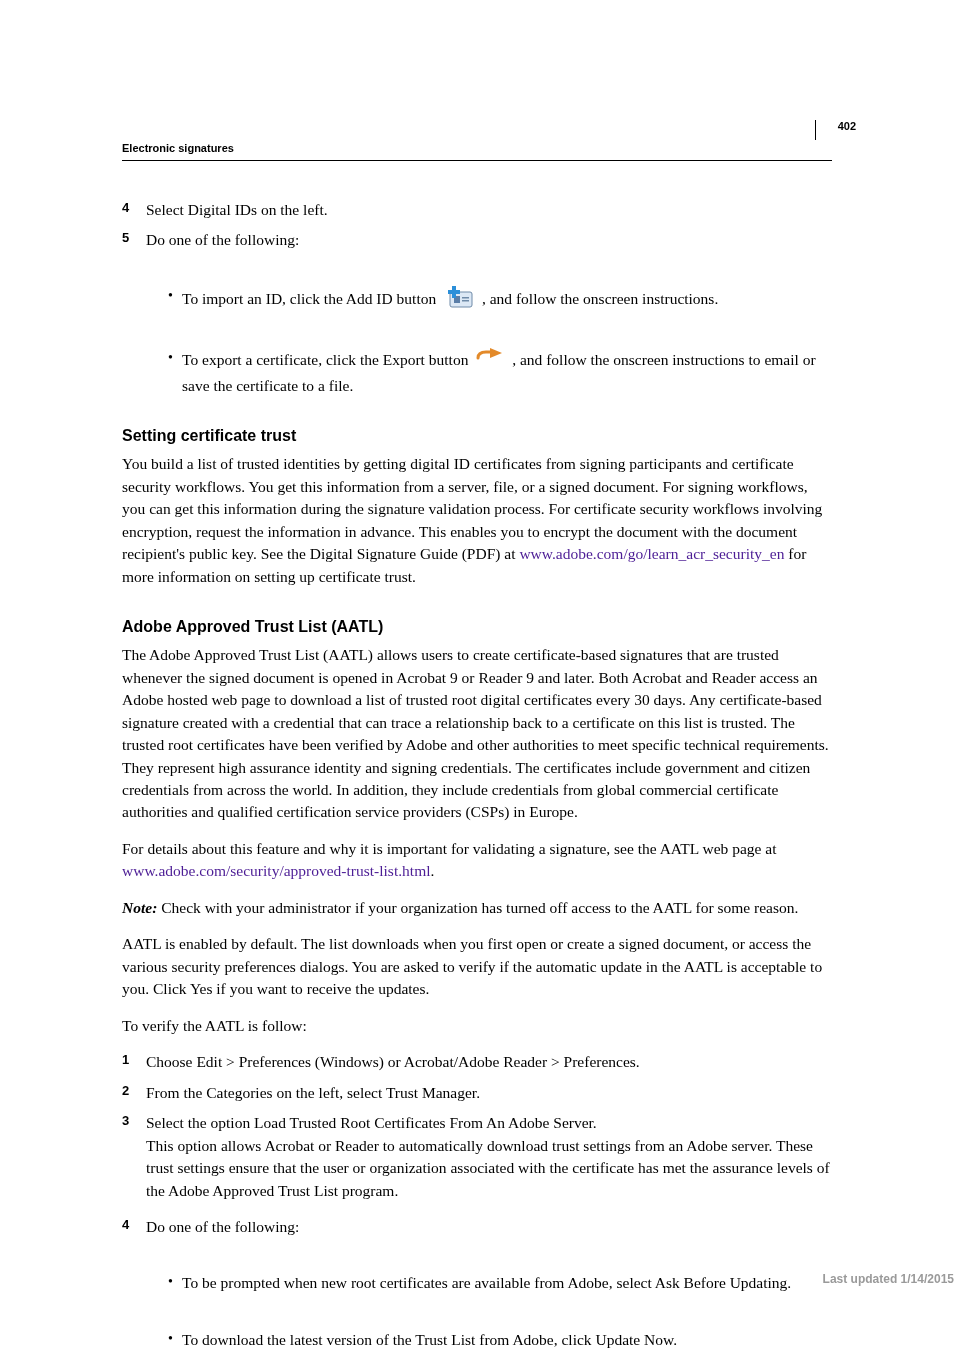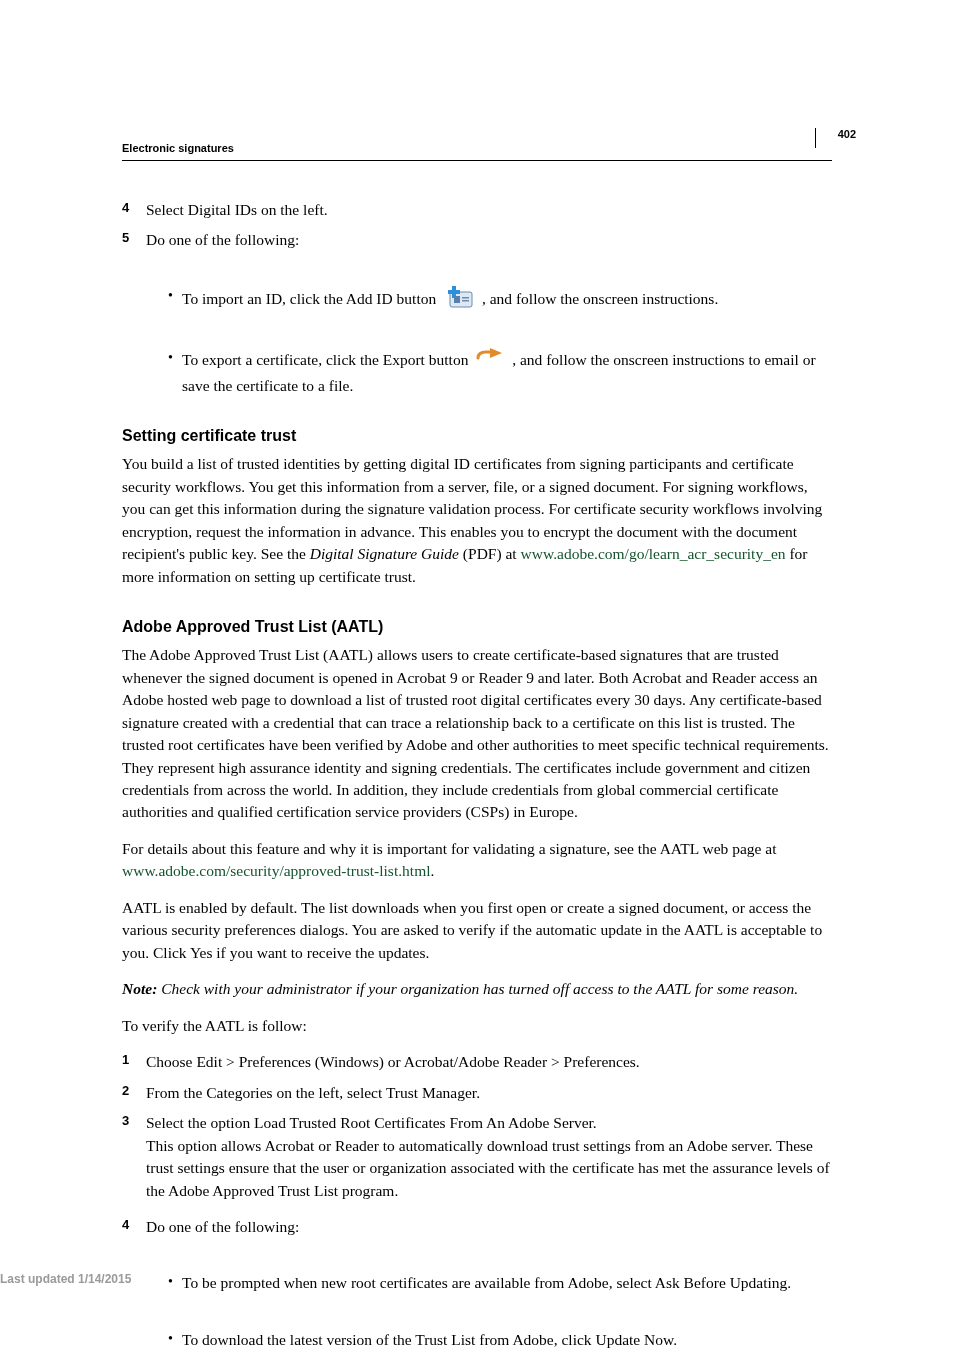--- a/index.html
+++ b/index.html
@@ -11,21 +11,21 @@
   }
   .page {
     width: 954px;
     height: 1350px;
     position: relative;
     box-sizing: border-box;
     padding: 130px 122px 0 122px;
   }
   .page-number-wrap {
     position: absolute;
-    top: 128px;
+    top: 120px;
     right: 98px;
     border-left: 1px solid #000;
     padding-left: 22px;
     height: 20px;
     display: flex;
     align-items: flex-start;
   }
   .page-number {
     font-family: "Myriad Pro", Arial, sans-serif;
     font-size: 11px;
@@ -89,32 +89,32 @@
     font-family: "Myriad Pro", Arial, sans-serif;
     font-weight: 700;
     font-size: 16px;
     margin: 30px 0 8px 0;
   }
   p.body {
     font-size: 15.5px;
     line-height: 1.45;
     margin: 0 0 14px 0;
   }
-  .italic { font-style: italic; }
+  .italic { }
   .bold-italic { font-style: italic; font-weight: 700; }
   a.doc-link {
-    color: #14532d;
+    color: #4c1d95;
     text-decoration: none;
   }
   .footer {
     position: absolute;
     bottom: 64px;
     left: 0;
     right: 0;
-    text-align: left;
+    text-align: right;
     font-family: "Myriad Pro", Arial, sans-serif;
     font-size: 12px;
     font-weight: 700;
     color: #9a9a9a;
   }
   .step-indent {
     margin-top: 6px;
   }
 </style>
 </head>
@@ -169,24 +169,24 @@
   <h2 class="section">Setting certificate trust</h2>
   <p class="body">
     <span>You build a list of trusted identities by getting digital ID certificates from signing participants and certificate security workflows. You get this information from a server, file, or a signed document. For signing workflows, you can get this information during the signature validation process. For certificate security workflows involving encryption, request the information in advance. This enables you to encrypt the document with the document recipient's public key. See the </span><span class="italic">Digital Signature Guide</span><span> (PDF) at </span><a class="doc-link">www.adobe.com/go/learn_acr_security_en</a><span> for more information on setting up certificate trust.</span>
   </p>
 
   <h2 class="section">Adobe Approved Trust List (AATL)</h2>
   <p class="body">The Adobe Approved Trust List (AATL) allows users to create certificate-based signatures that are trusted whenever the signed document is opened in Acrobat 9 or Reader 9 and later. Both Acrobat and Reader access an Adobe hosted web page to download a list of trusted root digital certificates every 30 days. Any certificate-based signature created with a credential that can trace a relationship back to a certificate on this list is trusted. The trusted root certificates have been verified by Adobe and other authorities to meet specific technical requirements. They represent high assurance identity and signing credentials. The certificates include government and citizen credentials from across the world. In addition, they include credentials from global commercial certificate authorities and qualified certification service providers (CSPs) in Europe.</p>
   <p class="body">
     <span>For details about this feature and why it is important for validating a signature, see the AATL web page at </span><a class="doc-link">www.adobe.com/security/approved-trust-list.html</a><span>.</span>
   </p>
-  <p class="body">AATL is enabled by default. The list downloads when you first open or create a signed document, or access the various security preferences dialogs. You are asked to verify if the automatic update in the AATL is acceptable to you. Click Yes if you want to receive the updates.</p>
   <p class="body">
     <span class="bold-italic">Note:</span><span class="italic"> Check with your administrator if your organization has turned off access to the AATL for some reason.</span>
   </p>
+  <p class="body">AATL is enabled by default. The list downloads when you first open or create a signed document, or access the various security preferences dialogs. You are asked to verify if the automatic update in the AATL is acceptable to you. Click Yes if you want to receive the updates.</p>
   <p class="body">To verify the AATL is follow:</p>
 
   <ol class="ol-steps">
     <li>
       <span class="step-num">1</span>
       <span>Choose Edit &gt; Preferences (Windows) or Acrobat/Adobe Reader &gt; Preferences.</span>
     </li>
     <li>
       <span class="step-num">2</span>
       <span>From the Categories on the left, select Trust Manager.</span>

